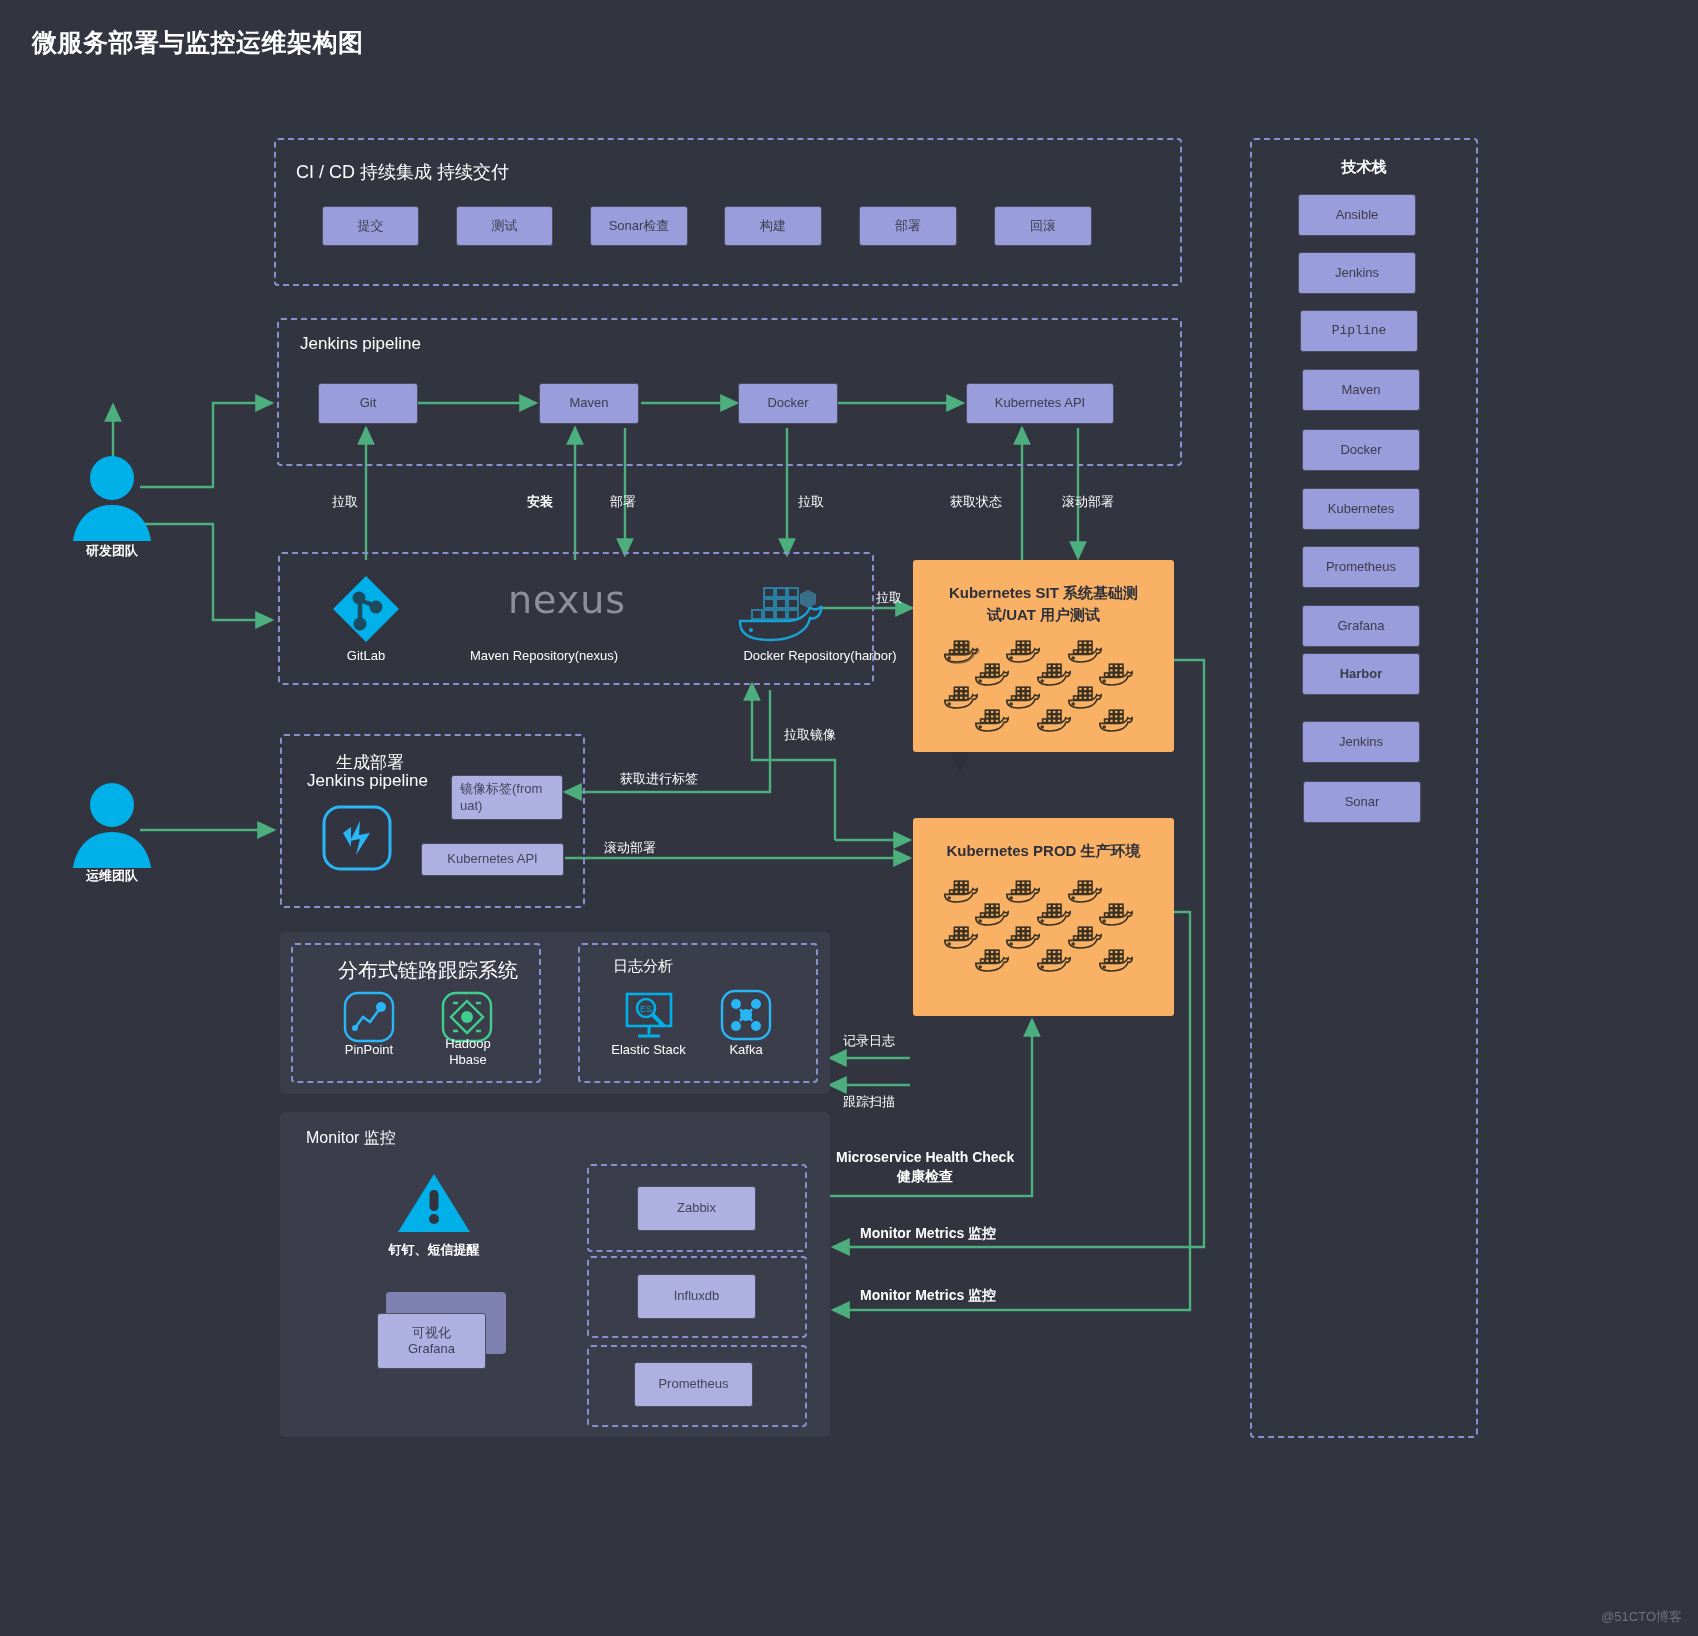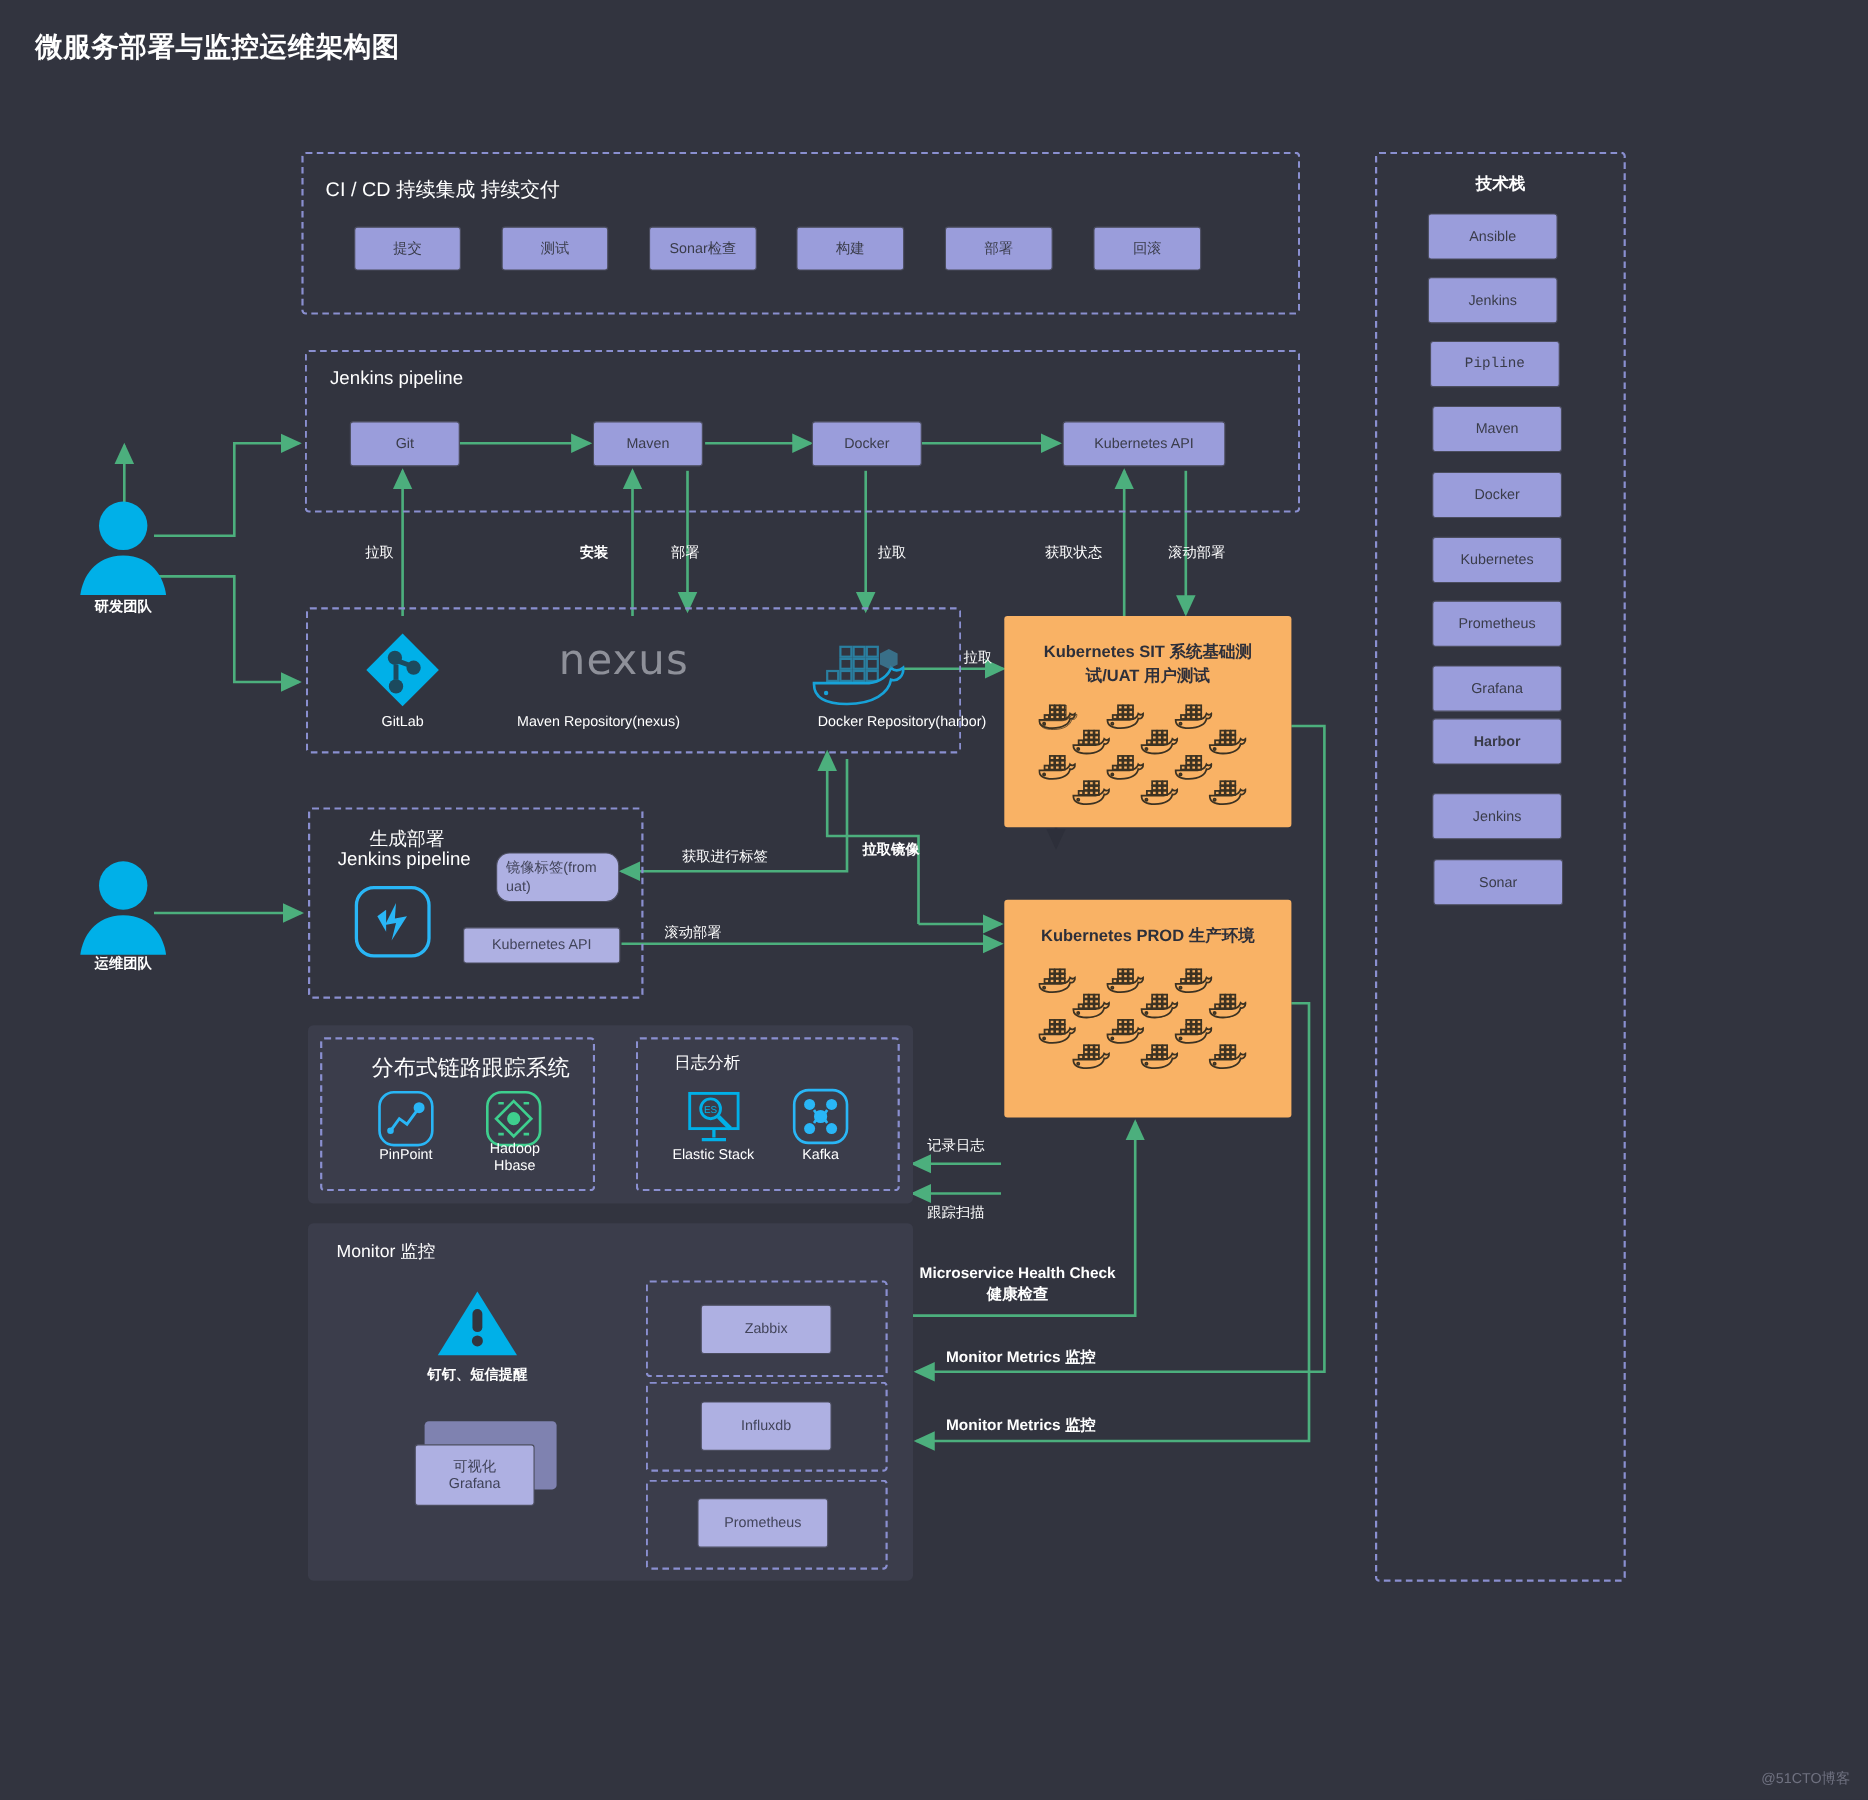--- a/index.html
+++ b/index.html
@@ -289,25 +289,25 @@
   <div class="dashed-group" style="left:280px; top:734px; width:305px; height:174px;"></div>
   <div class="group-title" style="left:336px; top:751px;">生成部署</div>
   <div class="group-title" style="left:307px; top:771px;">Jenkins pipeline</div>
   <div style="position:absolute; left:320px; top:803px;">
     <svg width="74" height="70" viewBox="0 0 74 70">
       <rect x="4" y="4" width="66" height="62" rx="16" fill="none" stroke="#29b6f6" stroke-width="3"></rect>
       <path d="M40 18 L30 38 L40 36 L36 52 L50 30 L39 32 Z" fill="#29b6f6"></path>
       <path d="M23 30 L31 24 L31 44 Z" fill="#29b6f6"></path>
     </svg>
   </div>
-  <div class="chip pale" style="left:451px; top:775px; width:112px; height:45px; justify-content:flex-start; padding:0 8px; text-align:left;border-radius:12px;">镜像标签(from uat)</div>
+  <div class="chip pale" style="left:451px; top:775px; width:112px; height:45px; justify-content:flex-start; padding:0 8px; text-align:left;">镜像标签(from uat)</div>
   <div class="chip pale" style="left:421px; top:843px; width:143px; height:33px;">Kubernetes  API</div>
 
   <div class="small-label" style="left:620px; top:770px;">获取进行标签</div>
-  <div class="small-label" style="left:784px; top:763px;font-weight:bold;">拉取镜像</div>
+  <div class="small-label" style="left:784px; top:726px;">拉取镜像</div>
   <div class="small-label" style="left:604px; top:839px;">滚动部署</div>
 
   <div class="orange-box" style="left:913px; top:818px; width:261px; height:198px;">
     <div class="orange-title" style="top:22px;">Kubernetes PROD 生产环境</div>
     <div style="position:absolute; left:0; right:0; top:60px; display:flex; justify-content:center;">
       <svg width="200" height="110" viewBox="0 0 200 110">
         <defs>
           <g id="whale2" transform="scale(0.40)">
             <g fill="none" stroke="#3c3222" stroke-width="4">
               <rect x="26" y="8" width="10" height="9"></rect>

